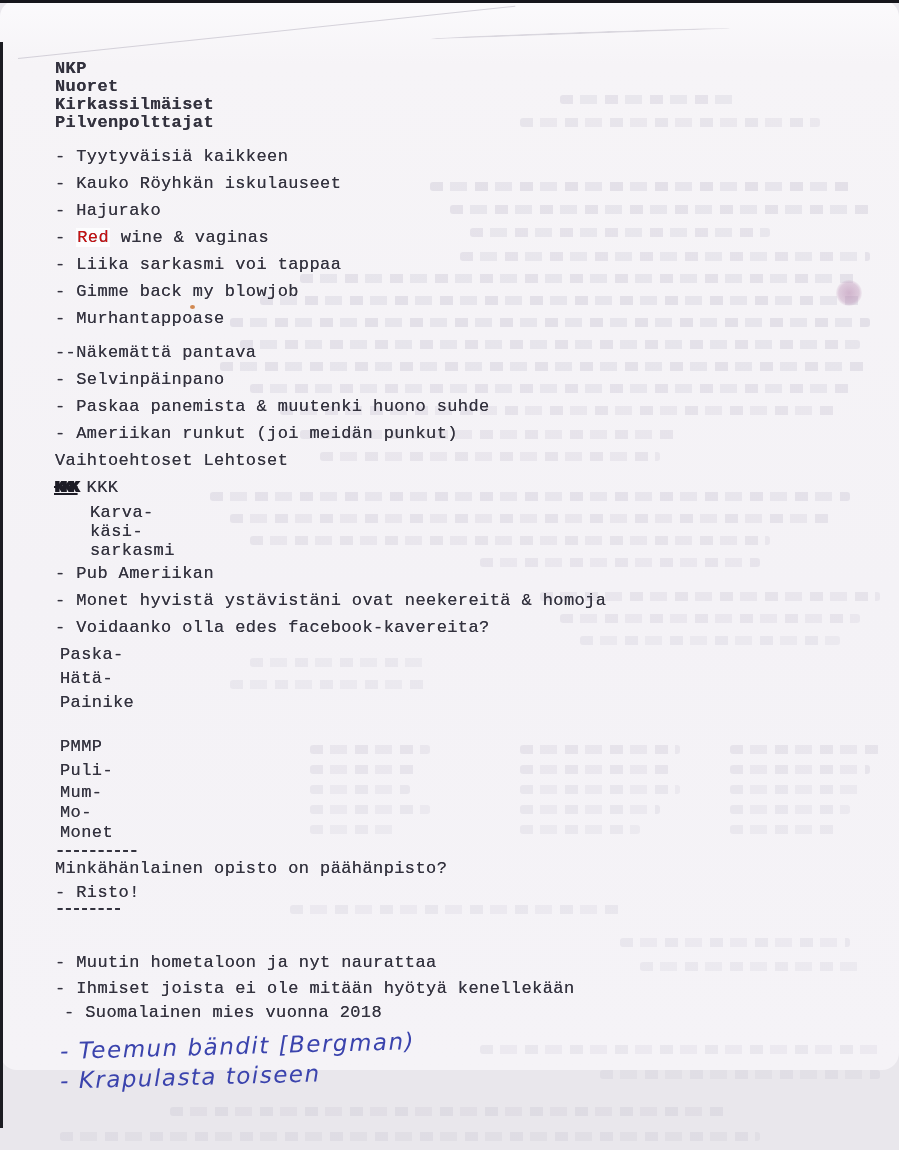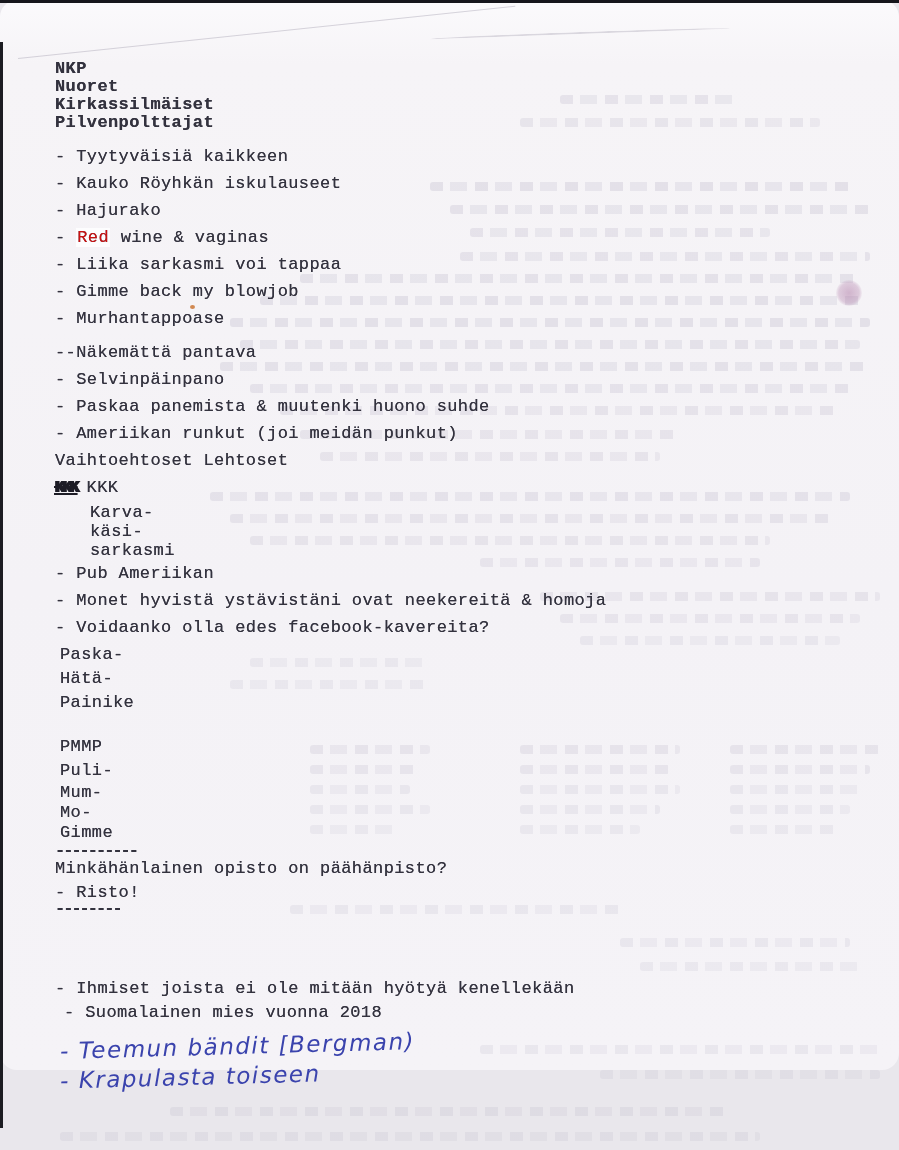--- a/index.html
+++ b/index.html
@@ -136,26 +136,27 @@
   <div class="tline" style="left:55px;top:618px">- Voidaanko olla edes facebook-kavereita?</div>
 
   <div class="tline" style="left:60px;top:645px">Paska-</div>
   <div class="tline" style="left:60px;top:669px">Hätä-</div>
   <div class="tline" style="left:60px;top:693px">Painike</div>
 
   <div class="tline" style="left:60px;top:737px">PMMP</div>
   <div class="tline" style="left:60px;top:761px">Puli-</div>
   <div class="tline" style="left:60px;top:783px">Mum-</div>
   <div class="tline" style="left:60px;top:803px">Mo-</div>
-  <div class="tline" style="left:60px;top:823px">Gimme</div>
+  <div class="tline" style="left:60px;top:823px">Monet</div>
 
   <div class="tline dashrule" style="left:55px;top:841px">----------</div>
   <div class="tline" style="left:55px;top:859px">Minkähänlainen opisto on päähänpisto?</div>
   <div class="tline" style="left:55px;top:883px">- Risto!</div>
   <div class="tline dashrule" style="left:55px;top:899px">--------</div>
 
+  <div class="tline" style="left:55px;top:953px">- Muutin hometaloon ja nyt naurattaa</div>
   <div class="tline" style="left:55px;top:979px">- Ihmiset joista ei ole mitään hyötyä kenellekään</div>
   <div class="tline" style="left:64px;top:1003px">- Suomalainen mies vuonna 2018</div>
 
   <div class="hand" style="left:60px;top:1033px">- Teemun bändit [Bergman)</div>
   <div class="hand" style="left:60px;top:1064px">- Krapulasta toiseen</div>
 
 </div>
 
 </body></html>

